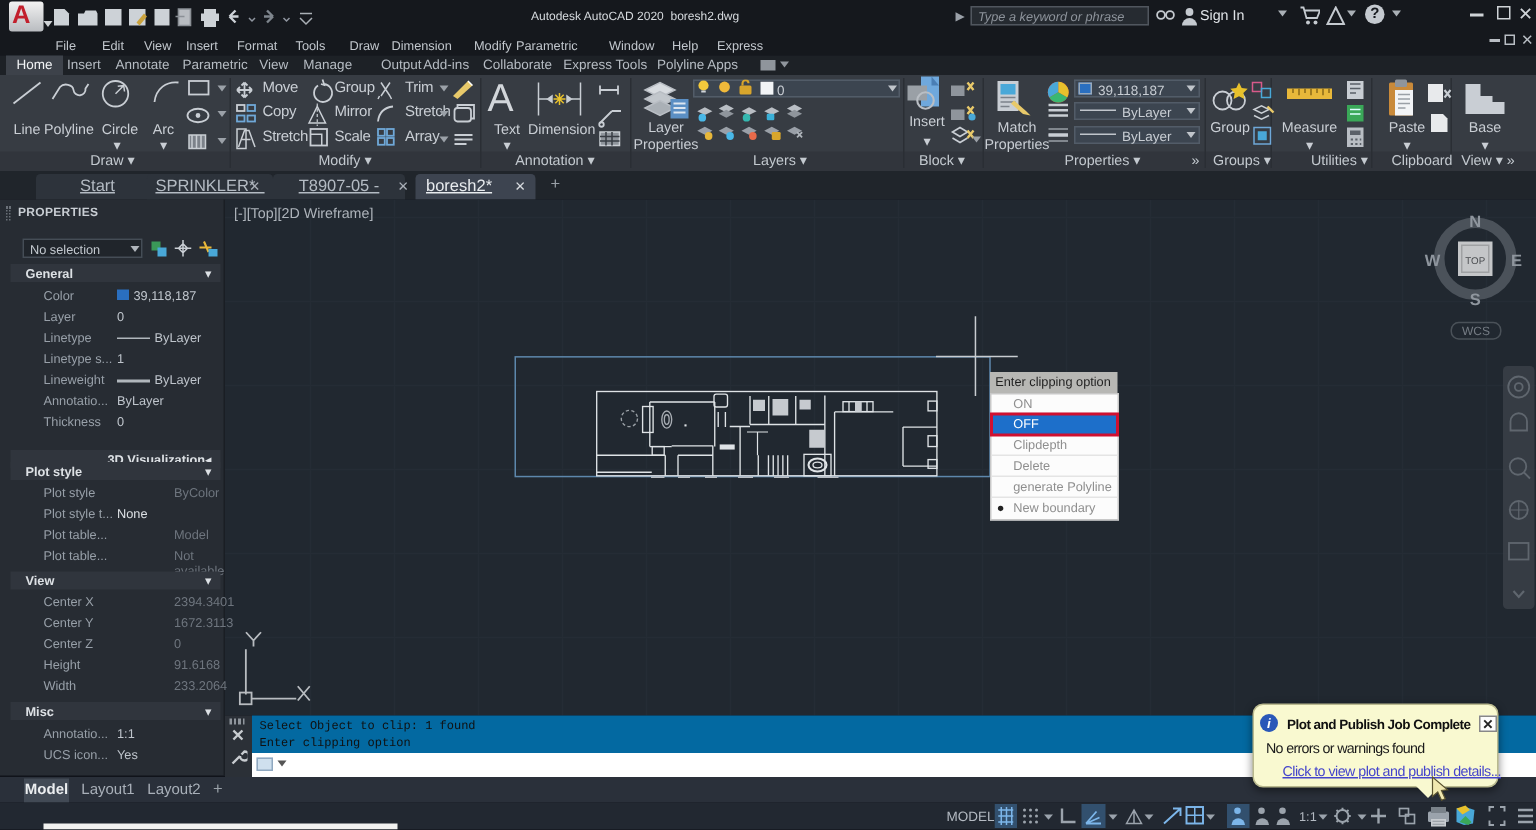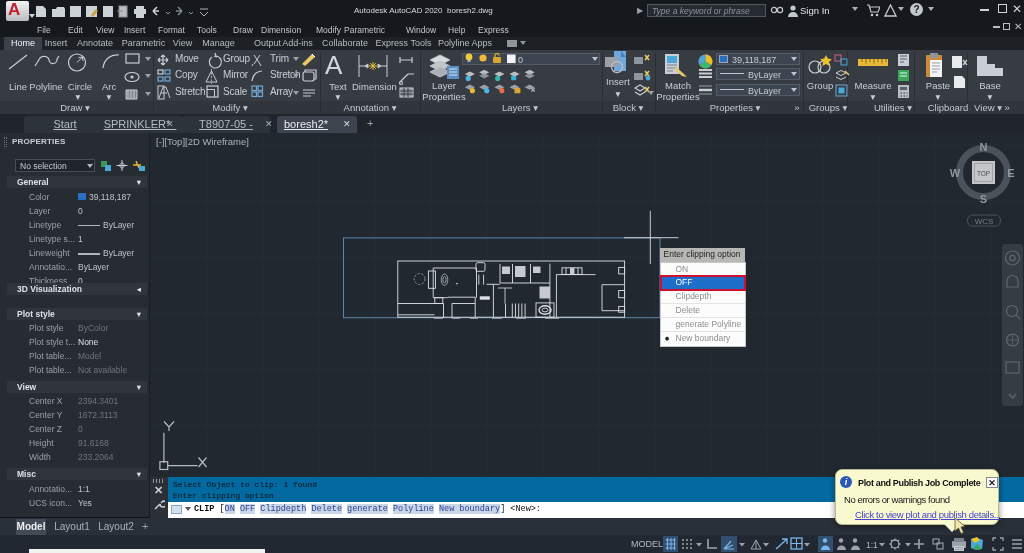--- a/index.html
+++ b/index.html
@@ -24,21 +24,21 @@
   #doctabs { left:0; top:114px; width:1024px; height:19px; background:#20252b; }
   .dtab { position:absolute; top:2px; height:17px; line-height:16px; font-size:11px; color:#b4bbc3; background:#2d333b; border-radius:3px 3px 0 0; text-align:center;text-decoration:underline; }
   .dtab.active { background:#3d4450; color:#e8ebee; }
   
   #canvas { left:150px; top:133px; width:874px; height:344px; background:#212830; overflow:hidden; }
   
   #palette { left:0; top:133px; width:150px; height:384px; background:#272c33; border-right:1px solid #1a1e24; }
   .sechdr { position:absolute; left:7px; width:140px; height:12px; background:#30353d; color:#dde1e5; font-weight:bold; font-size:8.5px; line-height:12px; padding-left:10px; }
   .prow-label { position:absolute; left:29px; font-size:8.5px; color:#98a0a9; }
   .prow-value { position:absolute; left:78px; font-size:8.5px; color:#bfc5cc; }
-  .dim { color:#6e757e !important; }
+  .dim { color:#6e757e !important;margin-left:38px; }
   
   #cmdgray { left:168px; top:477px; width:856px; height:25px; background:#0369a1; font-family:"Liberation Mono", monospace; font-size:8px; color:#101010; }
   #cmdwhite { left:168px; top:502px; width:856px; height:15.5px; background:#ffffff; font-family:"Liberation Mono", monospace; font-size:8.5px; color:#101010; }
   .kw { background:#c9d6e6; color:#2b3f95; }
   .cmi { position:relative; height:13.9px; line-height:13.5px; font-size:8.5px; color:#8e8e8e; padding-left:15px; white-space:nowrap; }
   
   #modelrow { left:0; top:517.5px; width:1024px; height:17px; background:#2a303a; }
   #statusbar { left:0; top:534.5px; width:1024px; height:18.5px; background:#222831; }
 </style>
 </head>
@@ -570,21 +570,21 @@
     <div class="prow-value" style="top:86.7px;"><span style="display:inline-block;width:22px;height:1px;background:#b0b6bc;vertical-align:middle;margin-right:3px;"></span>ByLayer</div>
   <div class="prow-label" style="top:100.8px;">Linetype s...</div>
     <div class="prow-value" style="top:100.8px;">1</div>
   <div class="prow-label" style="top:114.9px;">Lineweight</div>
     <div class="prow-value" style="top:114.9px;"><span style="display:inline-block;width:22px;height:2px;background:#b0b6bc;vertical-align:middle;margin-right:3px;"></span>ByLayer</div>
   <div class="prow-label" style="top:129px;">Annotatio...</div>
     <div class="prow-value" style="top:129px;">ByLayer</div>
   <div class="prow-label" style="top:143.1px;">Thickness</div>
     <div class="prow-value" style="top:143.1px;">0</div>
 
-  <div class="sechdr" style="top:150px;">3D Visualization <span style="float:right;margin-right:6px;font-weight:normal;">◂</span></div>
+  <div class="sechdr" style="top:167px;text-align:right;">3D Visualization <span style="float:right;margin-right:6px;font-weight:normal;">◂</span></div>
 
   <div class="sechdr" style="top:175px;">Plot style <span style="float:right;margin-right:6px;font-weight:normal;">▾</span></div>
   <div class="prow-label" style="top:189.6px;">Plot style</div>
     <div class="prow-value dim" style="top:189.6px;">ByColor</div>
   <div class="prow-label" style="top:203.7px;">Plot style t...</div>
     <div class="prow-value" style="top:203.7px;color:#dde1e5;">None</div>
   <div class="prow-label" style="top:217.8px;">Plot table...</div>
     <div class="prow-value dim" style="top:217.8px;">Model</div>
   <div class="prow-label" style="top:231.9px;">Plot table...</div>
     <div class="prow-value dim" style="top:231.9px;">Not available</div>
@@ -615,21 +615,20 @@
       <path d="M2,10 L7,5 M7,5 a3,3 0 1 0 3,-3 l-2,2" stroke="#c8ccd0" stroke-width="1.6" fill="none"></path>
     </svg>
 </div>
 <div id="cmdgray" class="abs">
   <div class="abs" style="left:5px;top:3px;">Select Object to clip: 1 found</div>
   <div class="abs" style="left:5px;top:14px;">Enter clipping option</div>
 </div>
 <div id="cmdwhite" class="abs">
   <div class="abs" style="left:3px;top:3px;width:11px;height:9px;background:#cfe0ee;border:1px solid #8fa8c0;"></div>
   <div class="abs" style="left:17px;top:5px;width:0;height:0;border-left:3px solid transparent;border-right:3px solid transparent;border-top:4px solid #555;"></div>
-  <div class="abs" style="left:26px;top:2px;"><b>CLIP</b> [<span class="kw">ON</span> <span class="kw">OFF</span> <span class="kw">Clipdepth</span> <span class="kw">Delete</span> <span class="kw">generate</span> <span class="kw">Polyline</span> <span class="kw">New boundary</span>] &lt;New&gt;:</div>
 </div>
 <div id="modelrow" class="abs">
   <div class="abs" style="left:16px;top:1px;width:30px;height:16px;background:#424a55;color:#eceef0;font-size:10px;font-weight:bold;text-align:center;line-height:15px;">Model</div>
   <div class="abs" style="left:52px;top:1px;width:40px;color:#a9b0b9;font-size:10px;text-align:center;line-height:15px;">Layout1</div>
   <div class="abs" style="left:96px;top:1px;width:40px;color:#a9b0b9;font-size:10px;text-align:center;line-height:15px;">Layout2</div>
   <div class="abs" style="left:142px;top:1px;color:#9aa1a8;font-size:11px;line-height:15px;">+</div>
 </div>
 <div id="statusbar" class="abs">
   <div class="abs" style="left:631px;top:4px;font-size:9px;color:#b4bac2;">MODEL</div>
   <svg class="abs" style="left:663px;top:1px;" width="361" height="17" viewBox="0 0 361 17">

